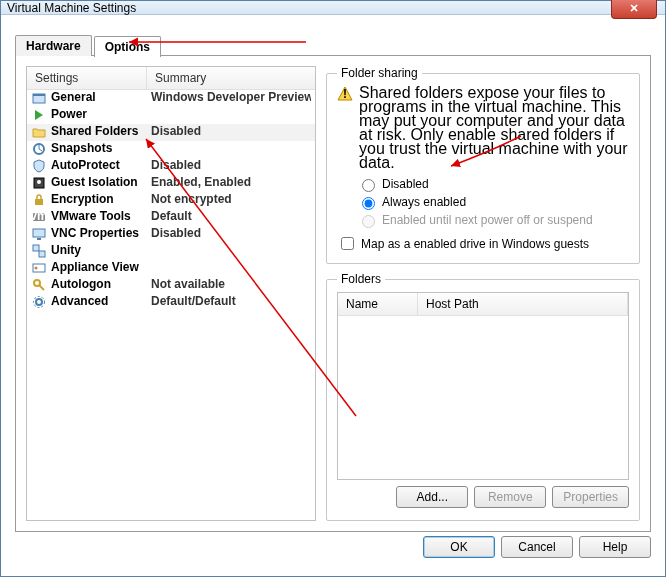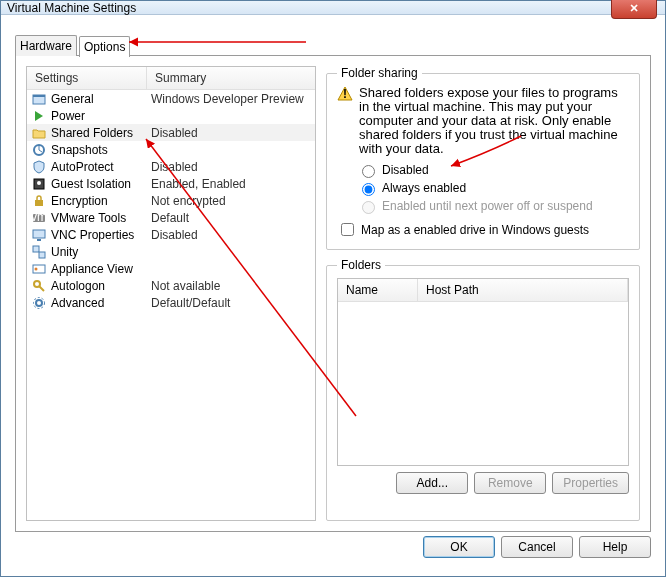--- a/index.html
+++ b/index.html
@@ -2,40 +2,40 @@
 <html><head>
 <meta charset="utf-8">
 <style>
   * { box-sizing: border-box; font-family: "Segoe UI", Tahoma, sans-serif; font-size: 12px; }
   body { margin: 0; background: #fff; width: 666px; height: 577px; overflow: hidden; }
   .window { width: 666px; height: 577px; border: 1px solid #5a7fa0; background: #fff; position: relative; }
   .titlebar { height: 14px; background: linear-gradient(to bottom, #eaf3fb, #d7e6f5); border-bottom: 1px solid #b0c4d8; display: flex; align-items: center; padding: 0 6px; position: relative; }
   .titlebar .title { font-size: 12px; color: #000; }
   .close-btn { position: absolute; top: -2px; right: 8px; width: 46px; height: 20px; background: linear-gradient(to bottom, #e67a6f, #c8412f); border: 1px solid #8a2a1f; border-top: none; border-radius: 0 0 4px 4px; color: #fff; text-align: center; line-height: 18px; font-weight: bold; font-size: 11px; }
   .tabs { position: absolute; top: 34px; left: 14px; display: flex; z-index: 2; }
-  .tab { border: 1px solid #9a9a9a; border-bottom: none; padding: 3px 4px; background: #f2f2f2; margin-right: 2px; border-radius: 2px 2px 0 0; cursor: pointer; }
+  .tab { border: 1px solid #9a9a9a; border-bottom: none; padding: 3px 10px; background: #f2f2f2; margin-right: 2px; border-radius: 2px 2px 0 0; cursor: pointer; font-weight: bold; }
   .tab.active { background: #fff; position: relative; top: 1px; }
   .panel { position: absolute; top: 54px; left: 14px; right: 14px; bottom: 44px; border: 1px solid #9a9a9a; background: #fff; display: flex; padding: 10px; gap: 10px; }
   .left-list { width: 290px; border: 1px solid #c0c0c0; background: #fff; display: flex; flex-direction: column; }
   .list-header { display: flex; border-bottom: 1px solid #e0e0e0; background: linear-gradient(to bottom,#fdfdfd,#f0f0f0); }
   .list-header > div { padding: 4px 8px; color: #333; }
   .col-settings { width: 120px; border-right: 1px solid #e0e0e0; }
   .col-summary { flex: 1; }
   .list-body { flex: 1; overflow: auto; }
-  .list-row { display: flex; align-items: center; height: 17px; padding: 0 4px; }
+  .list-row { display: flex; height: 17px; padding: 0 4px; font-weight: bold; }
   .list-row.selected { background: #f2f2f2; }
   .list-row .icon { width: 16px; height: 16px; margin-right: 4px; flex-shrink: 0; display: flex; align-items: center; justify-content: center; }
   .list-row .name-col { width: 100px; overflow: hidden; white-space: nowrap; }
   .list-row .summary-col { flex: 1; overflow: hidden; white-space: nowrap; color: #333; }
   .right-panel { flex: 1; display: flex; flex-direction: column; gap: 8px; }
   fieldset { border: 1px solid #c8c8c8; border-radius: 2px; padding: 6px 10px 10px 10px; margin: 0; }
   legend { padding: 0 4px; color: #000; }
   .warn-row { display: flex; gap: 6px; margin-bottom: 6px; }
   .warn-icon { width: 16px; height: 16px; flex-shrink: 0; }
-  .warn-text { font-size: 13px; line-height: 14px; }
+  .warn-text { font-size: 16px; line-height: 14px; }
   .radio-row { margin-left: 20px; margin-bottom: 2px; display: flex; align-items: center; gap: 4px; }
   .radio-row.disabled { color: #9a9a9a; }
   .check-row { margin-top: 6px; display: flex; align-items: center; gap: 4px; }
   .folders-table { border: 1px solid #c0c0c0; height: 188px; display: flex; flex-direction: column; }
   .folders-table .thead { display: flex; background: linear-gradient(to bottom,#fdfdfd,#f0f0f0); border-bottom: 1px solid #e0e0e0; }
   .folders-table .thead > div { padding: 4px 8px; border-right: 1px solid #e0e0e0; }
   .folders-table .tbody { flex: 1; background: #fff; }
   .btn-row { display: flex; justify-content: flex-end; gap: 6px; margin-top: 6px; }
   button.win { min-width: 72px; height: 22px; border: 1px solid #8a8a8a; border-radius: 3px; background: linear-gradient(to bottom,#fafafa,#e6e6e6); padding: 0 10px; cursor: pointer; text-align: center; }
   button.win:disabled { color: #9a9a9a; cursor: default; }

